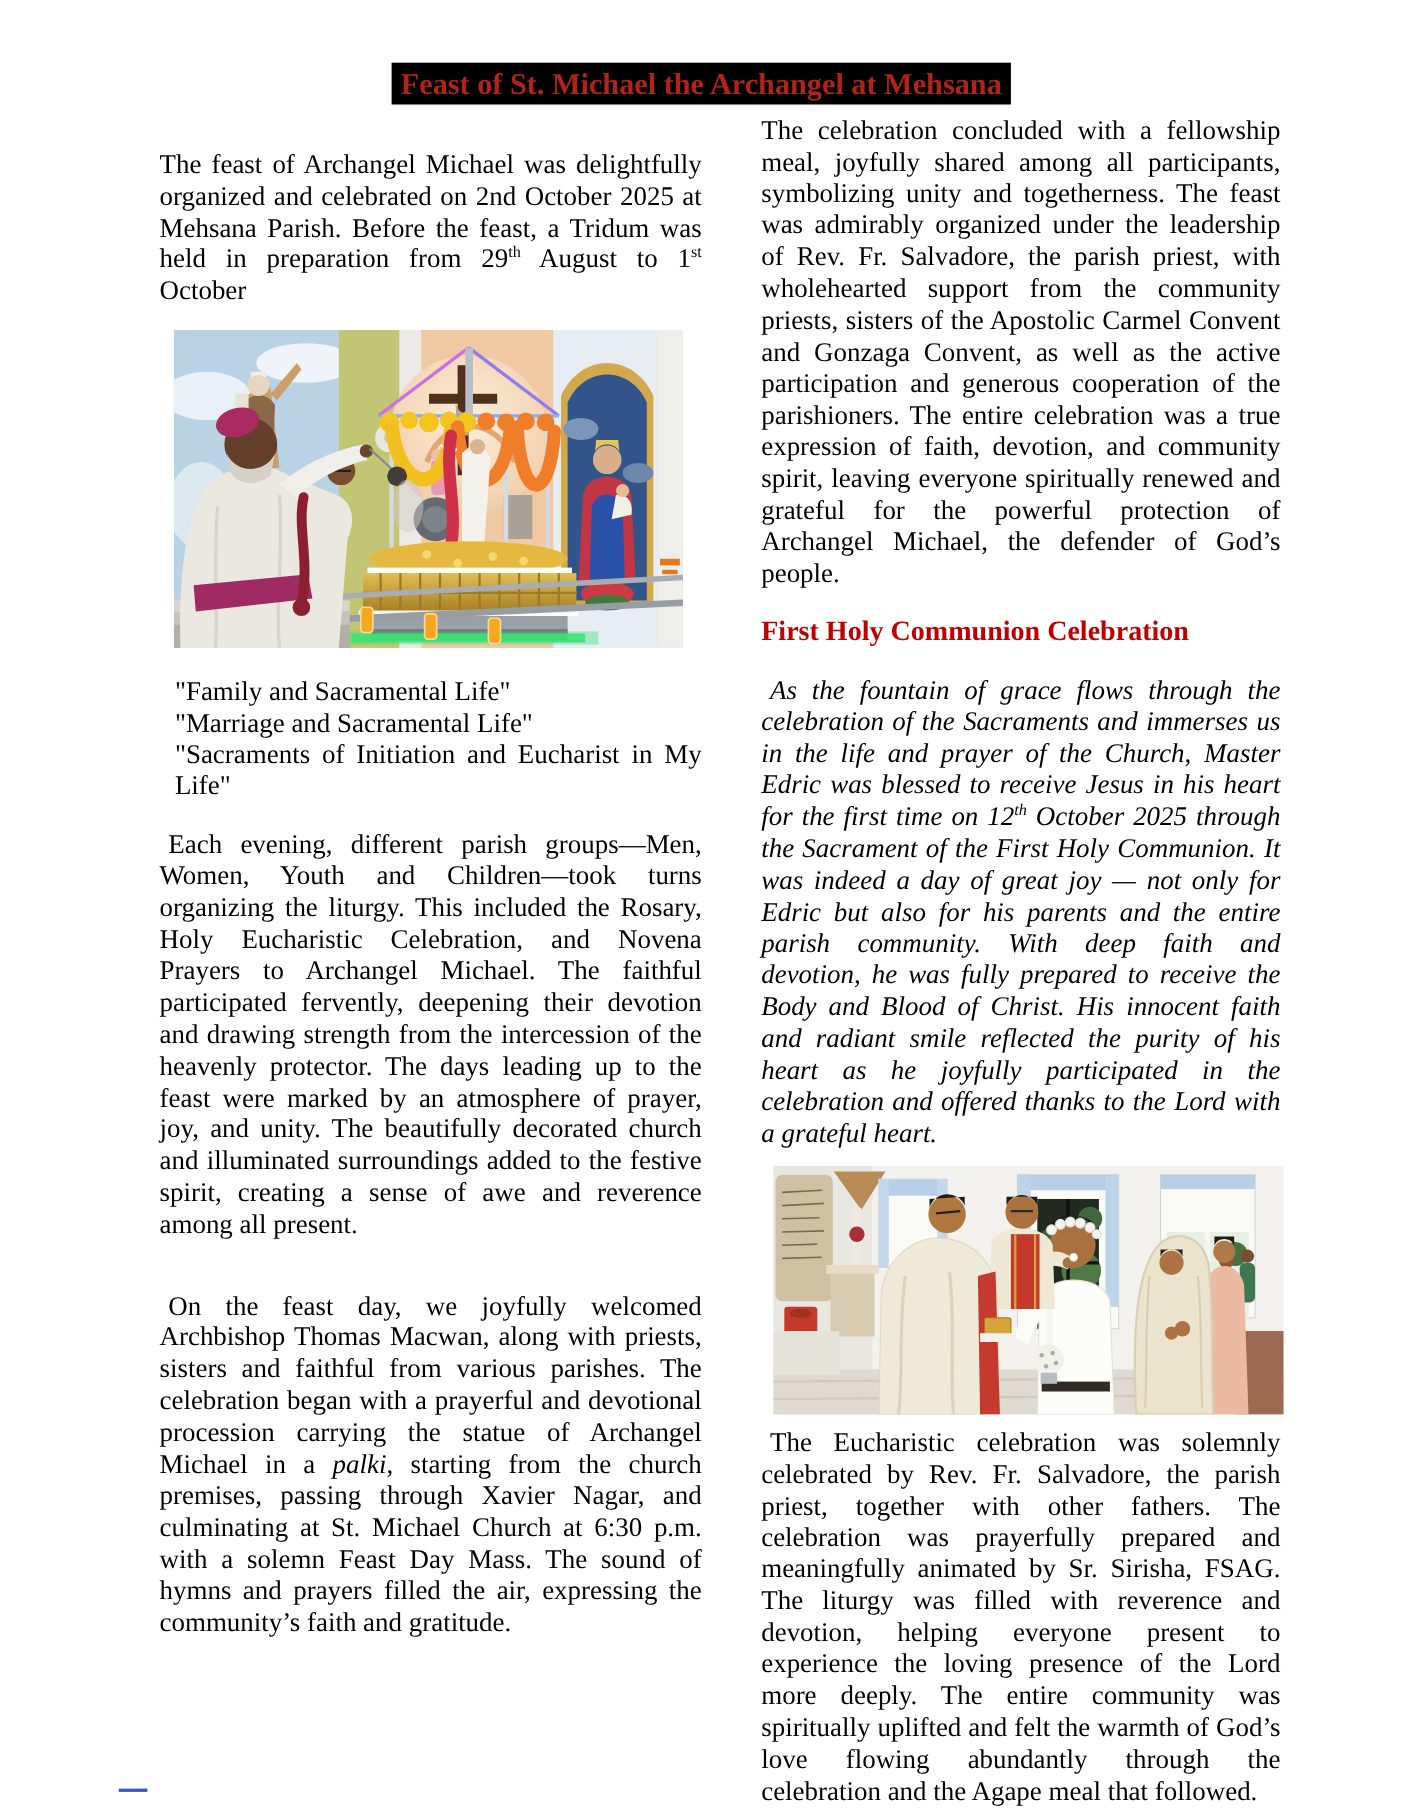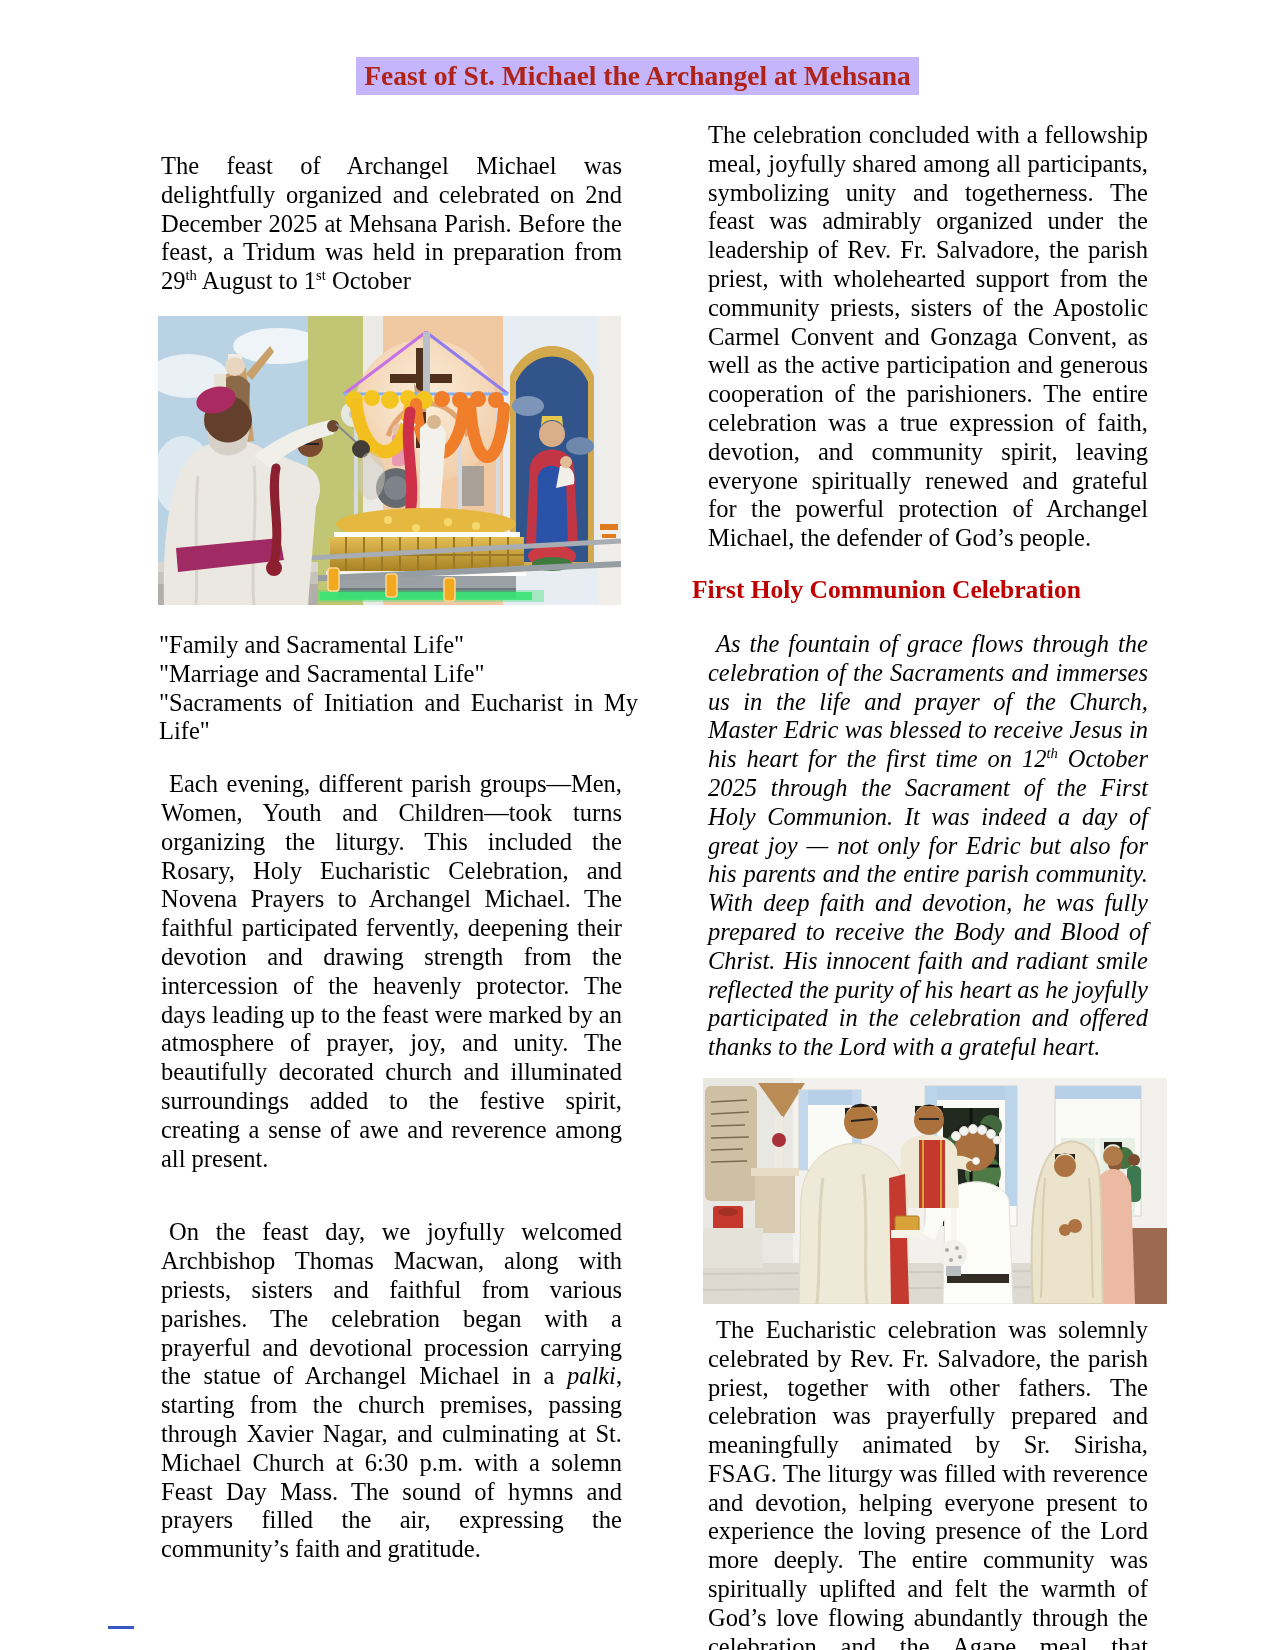--- a/index.html
+++ b/index.html
@@ -2,27 +2,27 @@
 <html><head>
 <meta charset="utf-8">
 <style>
   html,body{margin:0;padding:0;}
   body{
     width:1275px;height:1650px;position:relative;background:#ffffff;
     font-family:"Liberation Serif","DejaVu Serif",serif;color:#000;overflow:hidden;
   }
   .page-title-row{position:absolute;top:57px;left:0;width:100%;text-align:center;}
   .page-title{
-    display:inline-block;background:#c4b5fd;color:#b02318;
+    display:inline-block;background:#000000;color:#b02318;
     font-weight:700;font-size:27.5px;line-height:38px;padding:0 8px;
   }
   .col{position:absolute;font-size:24.5px;line-height:28.8px;text-align:justify;}
   .col-left{left:145px;top:136px;width:493px;}
   .col-right{left:692px;top:105px;width:472px;}
-  p{margin:16px;}
+  p{margin:0;}
   .indent{text-indent:8px;}
   .fig1{width:463px;height:289px;margin:20px 0 0 13px;display:block;}
   .fig2{width:464px;height:226px;margin:14px 0 0 11px;display:block;}
   .p2{margin-top:19px;}
   .themes{margin-top:26px;padding-left:14px;}
   .p3{margin-top:24px;}
   .p4{margin-top:45px;}
   .r-heading{margin-top:22px;text-align:left;color:#c00000;font-weight:700;font-size:25.5px;line-height:29px;}
   .r-p2{margin-top:26px;font-style:italic;}
   .r-p3{margin-top:12px;}
@@ -31,21 +31,21 @@
   .footer-mark{position:absolute;left:108px;top:1626px;width:26px;height:3px;background:#3a56c4;}
 </style>
 </head>
 <body>
 
 <div class="page-title-row">
   <span class="page-title">Feast of St. Michael the Archangel at Mehsana</span>
 </div>
 
 <div class="col col-left">
-  <p><span>The feast of Archangel Michael was delightfully organized and celebrated on 2nd December 2025 at Mehsana Parish. Before the feast, a Tridum was held in preparation from 29</span><sup>th</sup><span> August to 1</span><sup>st</sup><span> October</span></p>
+  <p><span>The feast of Archangel Michael was delightfully organized and celebrated on 2nd October 2025 at Mehsana Parish. Before the feast, a Tridum was held in preparation from 29</span><sup>th</sup><span> August to 1</span><sup>st</sup><span> October</span></p>
 
   <svg class="fig1" viewBox="0 0 463 289" width="463" height="289" xmlns="http://www.w3.org/2000/svg">
     <defs>
       <linearGradient id="goldgrad" x1="0" y1="0" x2="0" y2="1">
         <stop offset="0" stop-color="#e3bd55"></stop>
           <stop offset="1" stop-color="#a57e22"></stop>
       </linearGradient>
       <radialGradient id="burst" cx="0.5" cy="0.4" r="0.7">
         <stop offset="0" stop-color="#fbeeda"></stop>
           <stop offset="1" stop-color="#f0c9a2"></stop>

